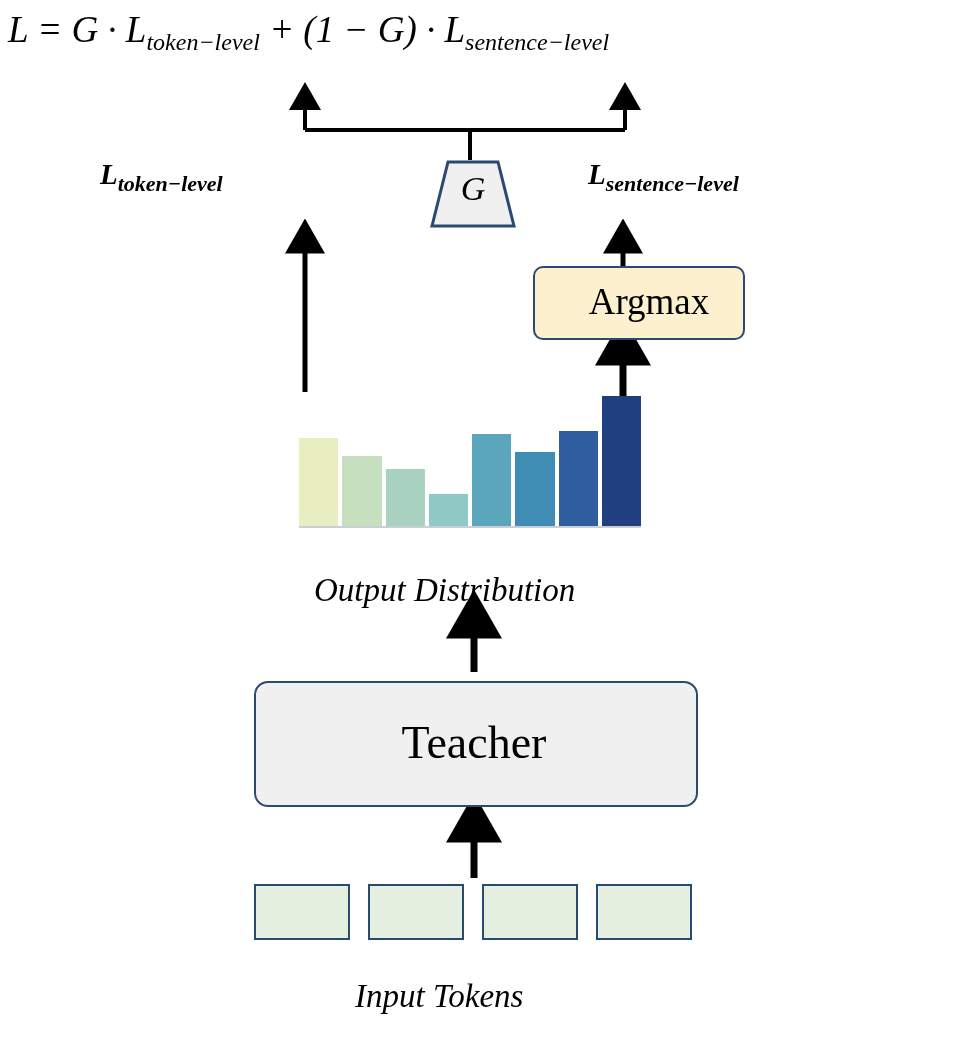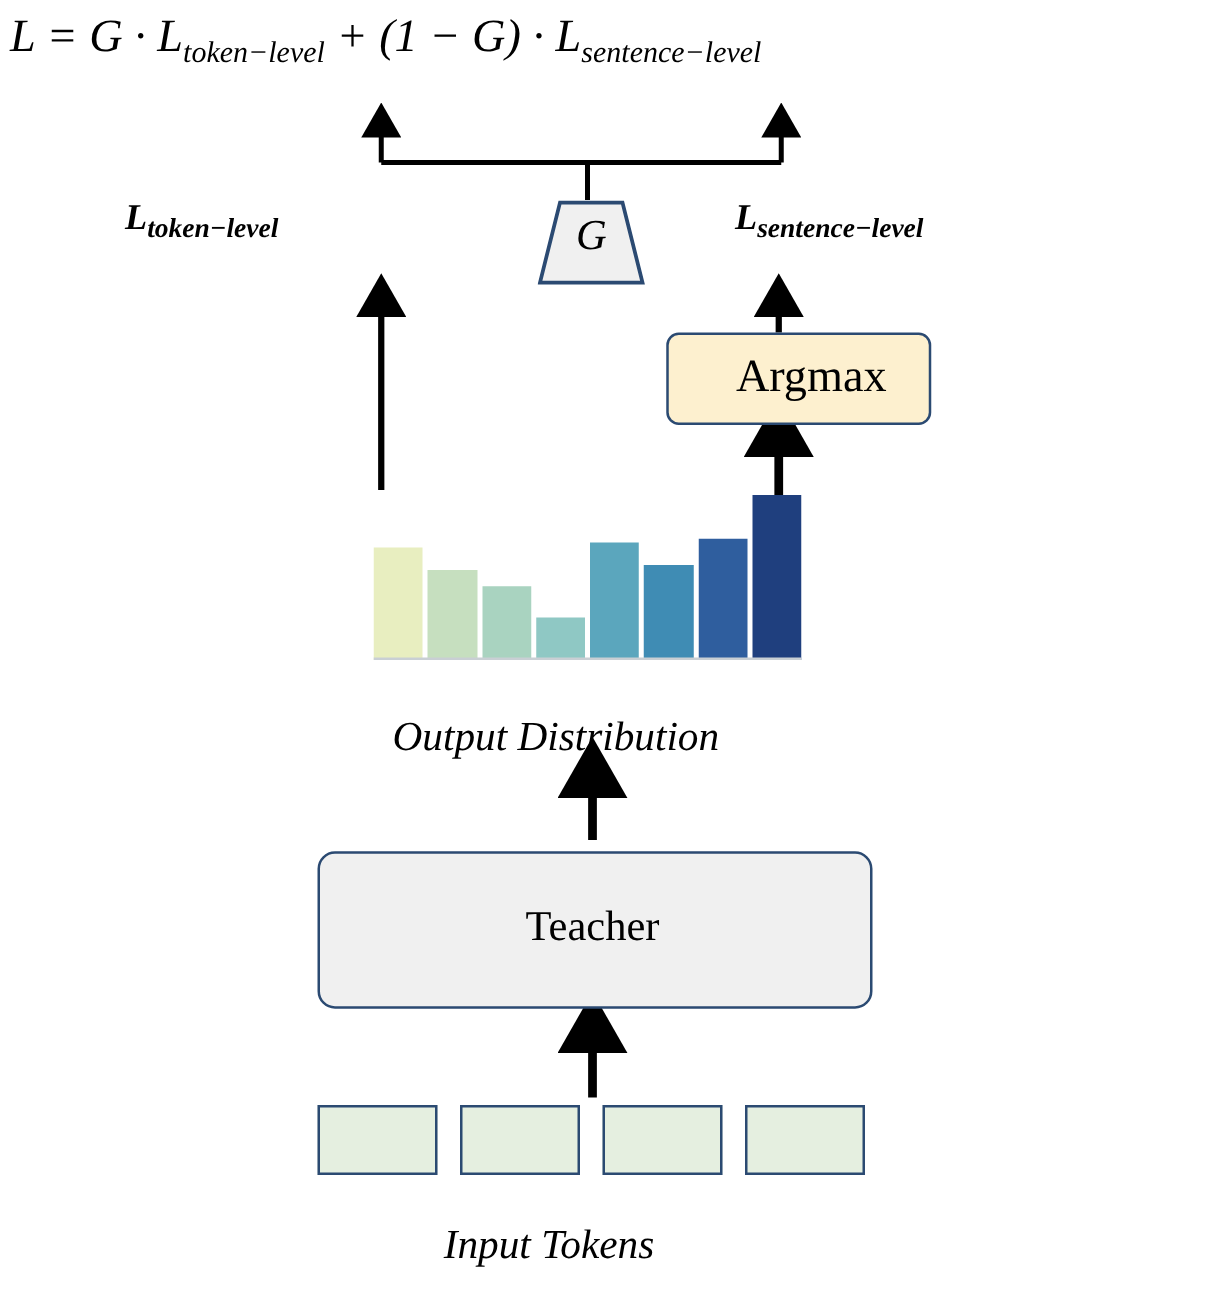--- a/index.html
+++ b/index.html
@@ -151,21 +151,21 @@
   }
   .teacher-label {
     position: absolute;
     left: 254px;
     top: 681px;
     width: 440px;
     height: 122px;
     display: flex;
     align-items: center;
     justify-content: center;
-    font-size: 34px;
+    font-size: 46px;
     font-family: "Liberation Serif", serif;
   }
 
   
   .token-box {
     position: absolute;
     top: 884px;
     width: 92px;
     height: 52px;
     background: #e5efe0;

